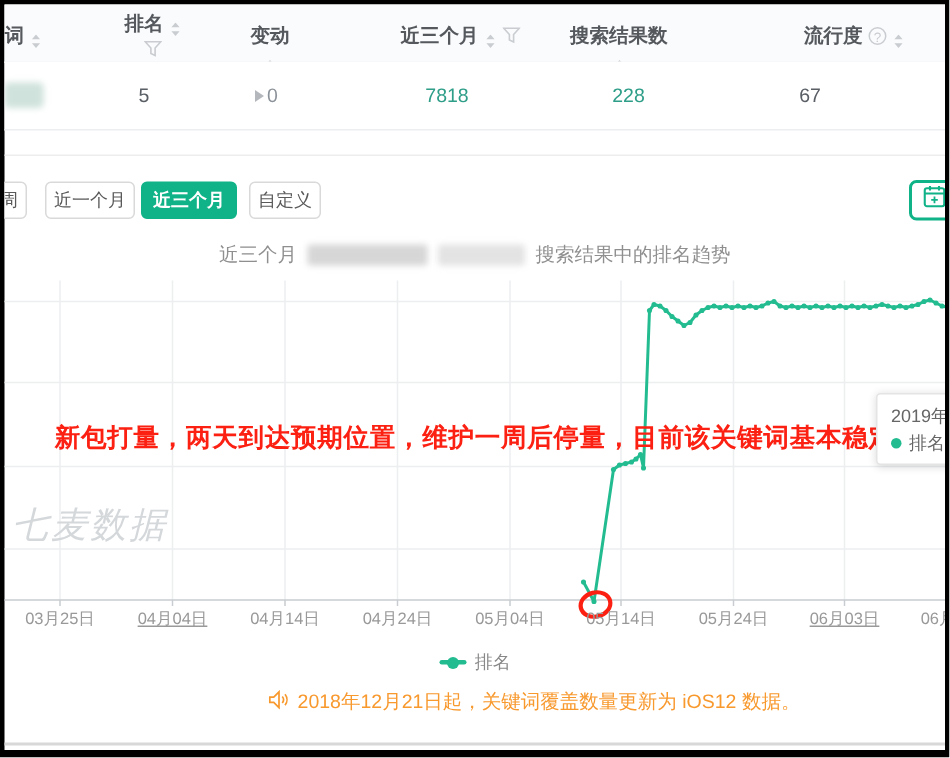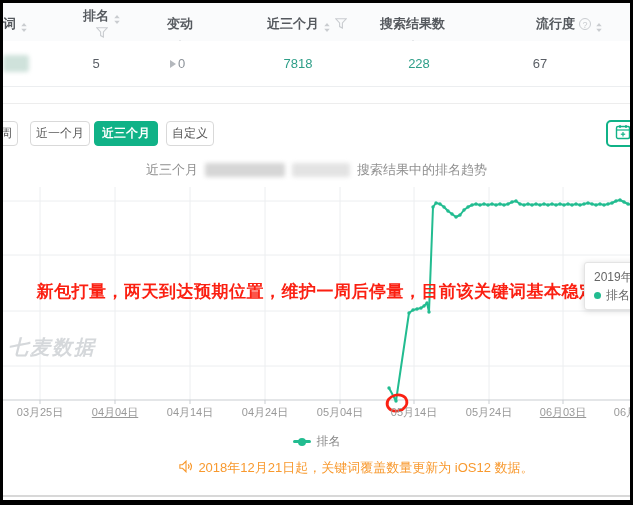--- a/index.html
+++ b/index.html
@@ -57,22 +57,22 @@
   .chart-title{position:absolute;left:0;top:161px;width:633px;display:flex;justify-content:center;align-items:center;gap:7px;
        font-size:13px;color:#8f8f8f;}
   .title-blur{display:inline-block;height:14px;border-radius:2px;filter:blur(2px);}
   .title-blur.b1{width:80px;background:#d6d6d6;}
   .title-blur.b2{width:58px;background:#e3e3e3;}
 
   svg.chart{position:absolute;left:0;top:0;}
 
   .annotation{position:absolute;left:0;top:280px;width:633px;text-align:center;
        font-size:17px;font-weight:bold;color:#fb2012;letter-spacing:0.5px;white-space:nowrap;}
-  .watermark{position:absolute;left:8px;top:334px;font-size:20px;color:#d5d8db;
-       font-family:"Liberation Serif","DejaVu Serif",serif;font-style:italic;letter-spacing:2px;font-weight:bold;}
+  .watermark{position:absolute;left:8px;top:334px;font-size:24px;color:#d5d8db;
+       font-family:"Liberation Serif","DejaVu Serif",serif;font-style:italic;letter-spacing:2px;}
 
   .xlabel{position:absolute;top:405px;transform:translateX(-50%);font-size:11px;color:#999;white-space:nowrap;}
 
   .tooltip{position:absolute;left:584px;top:262px;width:120px;background:#fff;border:1px solid #e4e4e4;
        border-radius:3px;box-shadow:0 1px 6px rgba(0,0,0,.15);padding:5px 9px;font-size:12px;color:#666;line-height:18px;}
   .tooltip .dot{display:inline-block;width:7px;height:7px;border-radius:50%;background:#22bc90;margin-right:5px;}
 
   .legend{position:absolute;left:0;top:433px;width:633px;display:flex;justify-content:center;align-items:center;gap:6px;cursor:pointer;}
   .legend-marker{position:relative;width:18px;height:3px;background:#22bc90;border-radius:2px;}
   .legend-marker::after{content:"";position:absolute;left:5px;top:-2.5px;width:8px;height:8px;border-radius:50%;background:#22bc90;}

